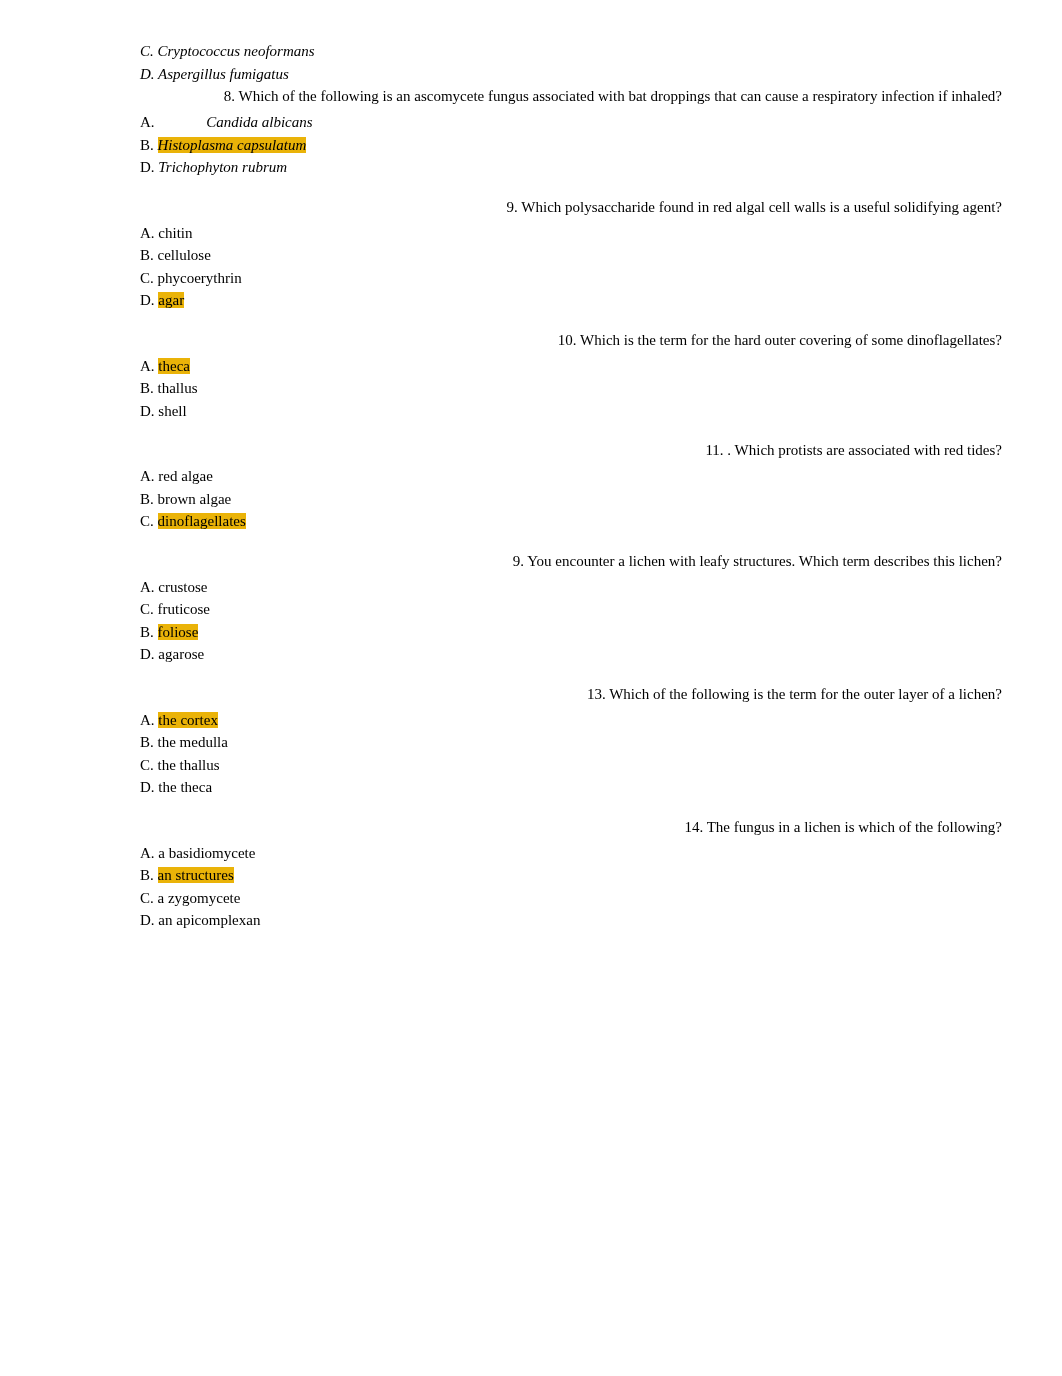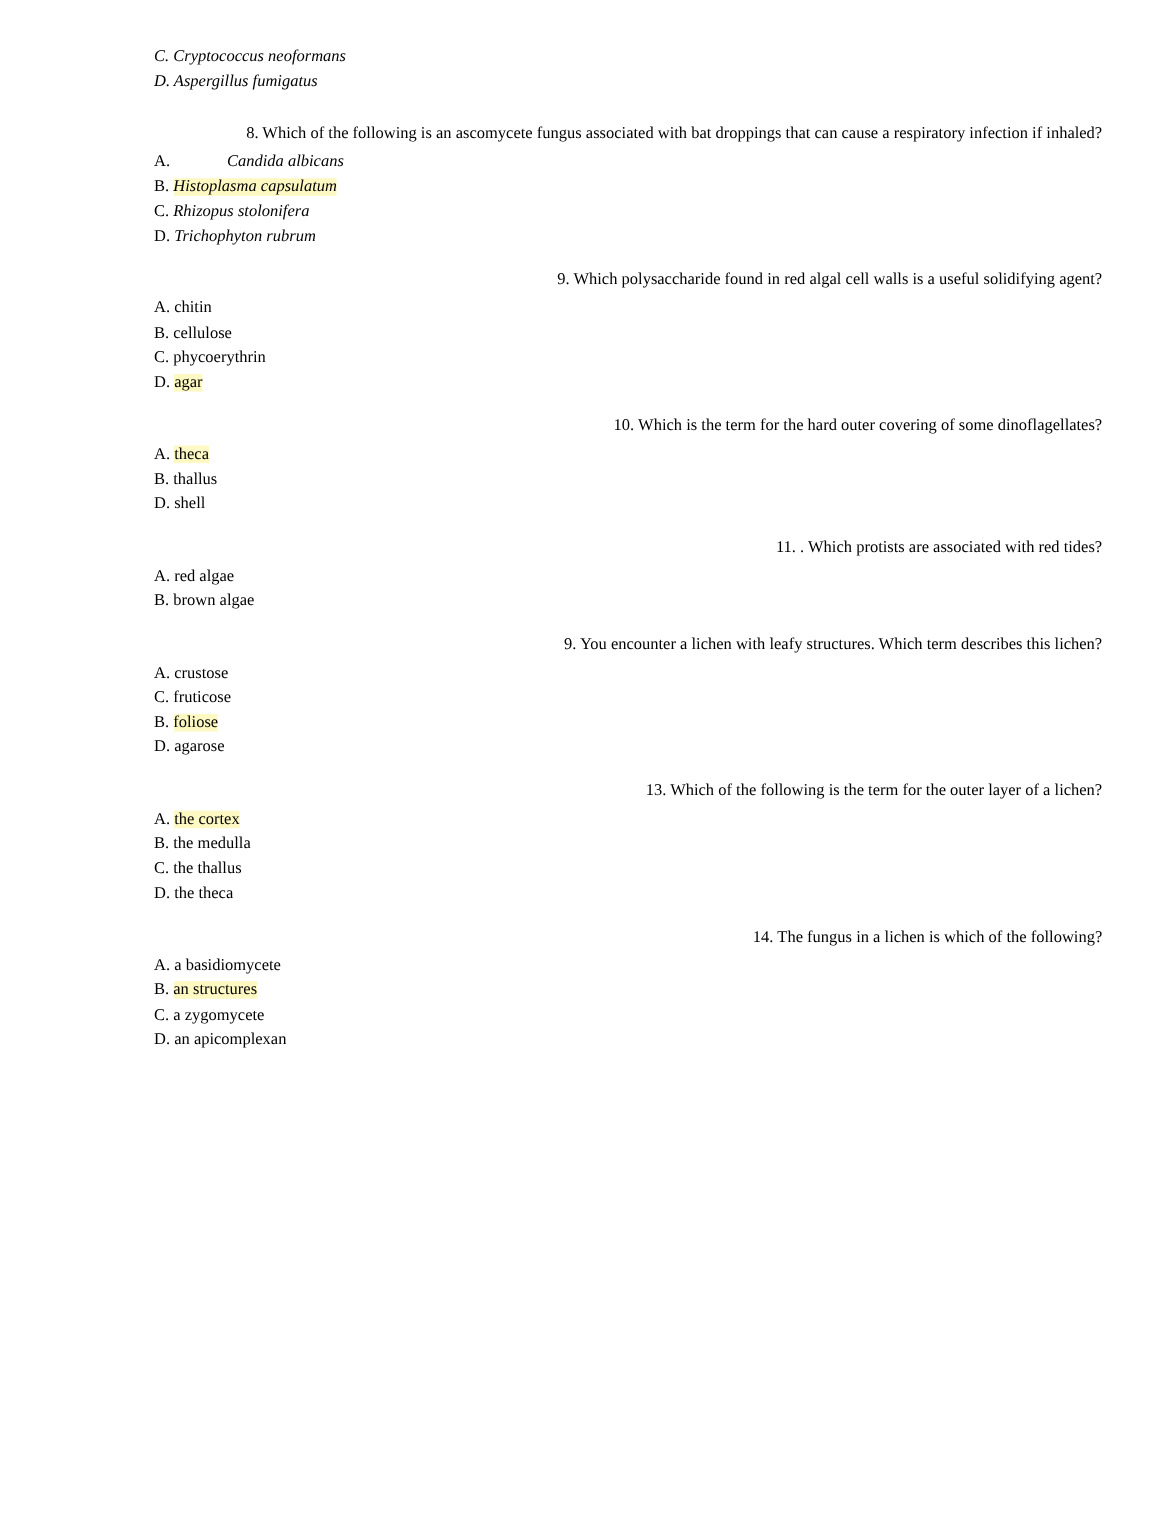--- a/index.html
+++ b/index.html
@@ -34,52 +34,51 @@
 
     .option {
       line-height: 1.5;
     }
 
     .option.italic {
       font-style: italic;
     }
 
     .highlight {
-      background-color: #fef9c3;
+      background-color: #eab308;
       text-align: center;
     }
 
     .italic {
       font-style: italic;
     }
 
     .intro-options {
       margin-left: 80px;
-      margin-bottom: 26px;
+      margin-bottom: 1px;
     }
   </style>
 </head>
 <body>
 
 <div class="intro-options">
   <div class="option italic">
     <span>C. Cryptococcus neoformans</span>
   </div>
   <div class="option italic">
     <span>D. Aspergillus fumigatus</span>
   </div>
 </div>
 
 <div id="questions-container">
     <div class="question-block">
       <div class="question-text">8. Which of the following is an ascomycete fungus associated with bat droppings that can cause a respiratory infection if inhaled?</div>
       <div class="options">
         <div class="option"><span>A. </span><span style="font-style: italic; margin-left: 48px;">Candida albicans</span></div>
         <div class="option"><span>B. </span><span class="highlight" style="font-style: italic;">Histoplasma capsulatum</span></div>
-        <div class="option"><span>C. </span><span style="font-style: italic;">Rhizopus stolonifera</span></div>
         <div class="option"><span>D. </span><span style="font-style: italic;">Trichophyton rubrum</span></div>
       </div>
     </div>
     <div class="question-block">
       <div class="question-text">9. Which polysaccharide found in red algal cell walls is a useful solidifying agent?</div>
       <div class="options">
         <div class="option"><span>A. </span><span>chitin</span></div>
         <div class="option"><span>B. </span><span>cellulose</span></div>
         <div class="option"><span>C. </span><span>phycoerythrin</span></div>
         <div class="option"><span>D. </span><span class="highlight">agar</span></div>
@@ -91,20 +90,21 @@
         <div class="option"><span>A. </span><span class="highlight">theca</span></div>
         <div class="option"><span>B. </span><span>thallus</span></div>
         <div class="option"><span>D. </span><span>shell</span></div>
       </div>
     </div>
     <div class="question-block">
       <div class="question-text">11. . Which protists are associated with red tides?</div>
       <div class="options">
         <div class="option"><span>A. </span><span>red algae</span></div>
         <div class="option"><span>B. </span><span>brown algae</span></div>
+        <div class="option"><span>C. </span><span class="highlight">dinoflagellates</span></div>
       </div>
     </div>
     <div class="question-block">
       <div class="question-text">9. You encounter a lichen with leafy structures. Which term describes this lichen?</div>
       <div class="options">
         <div class="option"><span>A. </span><span>crustose</span></div>
         <div class="option"><span>C. </span><span>fruticose</span></div>
         <div class="option"><span>B. </span><span class="highlight">foliose</span></div>
         <div class="option"><span>D. </span><span>agarose</span></div>
       </div>

